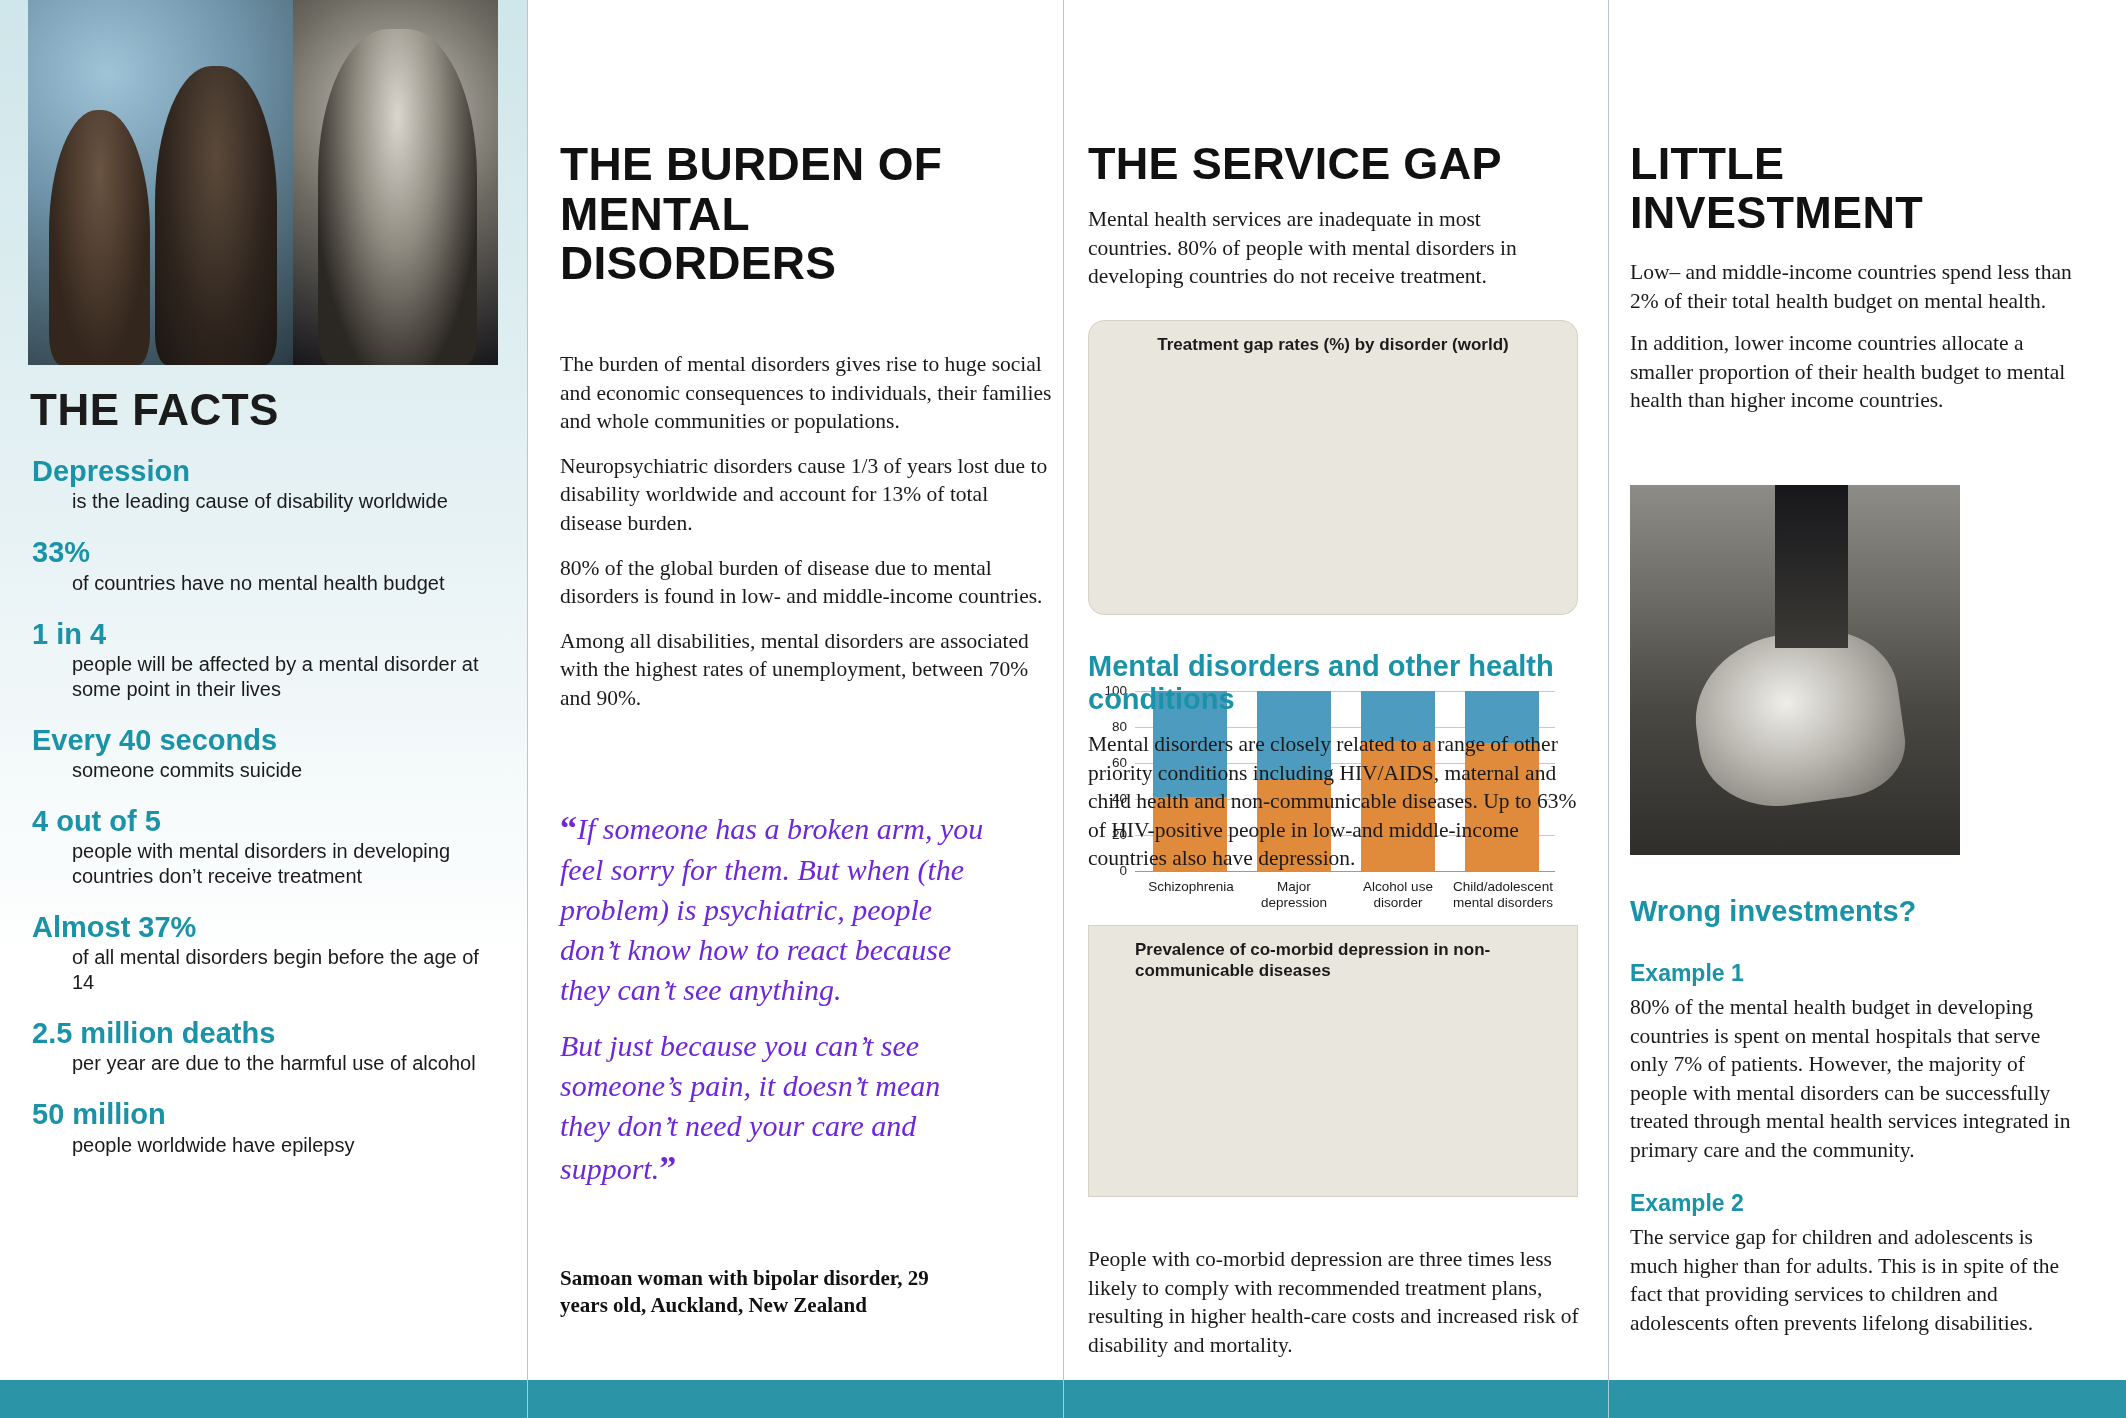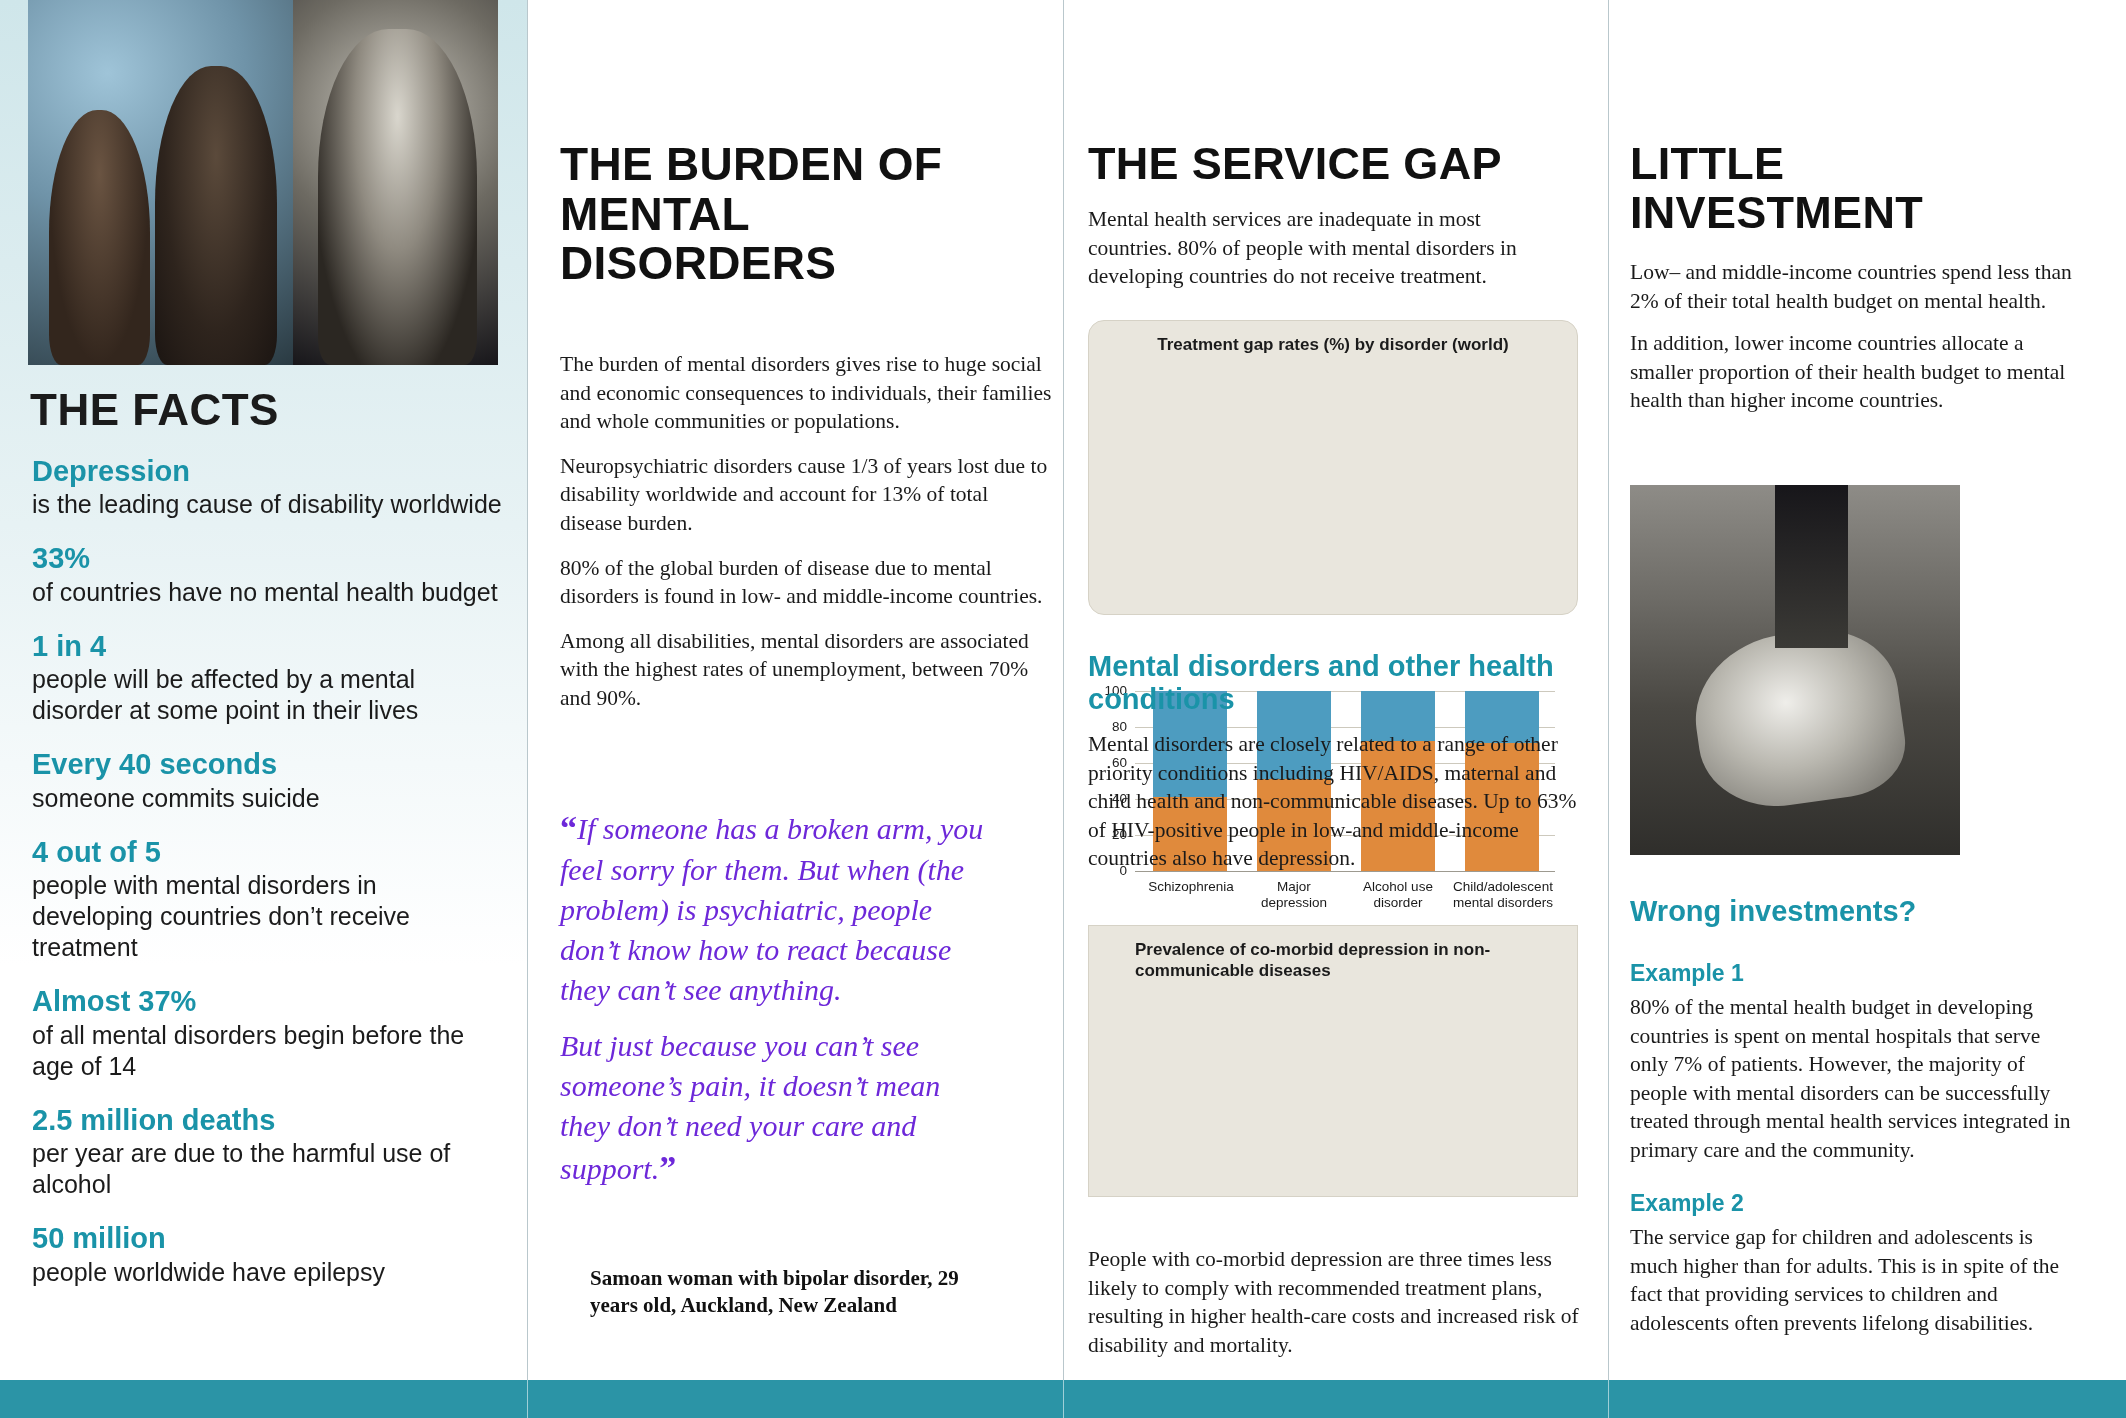--- a/index.html
+++ b/index.html
@@ -47,22 +47,23 @@
     font-family:"Liberation Sans",sans-serif;font-weight:bold;
     font-size:44px;color:#1b1b1b;letter-spacing:.5px;
   }
   .facts-list{position:absolute;left:32px;top:455px;width:470px;}
   .fact{margin-bottom:22px;}
   .fact-head{
     font-family:"Liberation Sans",sans-serif;font-weight:bold;
     font-size:29px;color:#1a93a8;line-height:1.12;margin-bottom:2px;
   }
   .fact-body{
-    font-family:"Liberation Sans",sans-serif;font-size:25px;color:#1b1b1b;
+    font-family:"Liberation Sans",sans-serif;font-size:20px;color:#1b1b1b;
     line-height:1.24;
+    margin-left:40px;
   }
 
   
   .vrule{position:absolute;top:0;width:1px;height:1380px;background:#b9c7cc;}
 
   
   .col2{position:absolute;left:560px;top:0;width:500px;height:1380px;}
   .h1{
     font-family:"Liberation Sans",sans-serif;font-weight:bold;
     font-size:46px;line-height:1.08;color:#111;letter-spacing:.3px;
@@ -76,21 +77,21 @@
 
   .quote{
     position:absolute;left:0;top:805px;width:430px;
     font-family:"Liberation Serif",serif;font-style:italic;font-size:30px;
     line-height:1.33;color:#6d28d9;
   }
   .quote p{margin:0 0 16px 0;}
   .qmark{font-style:normal;font-size:34px;font-weight:bold;}
   .attrib{
     position:absolute;left:0;top:1265px;width:420px;
-    font-family:"Liberation Serif",serif;font-weight:bold;font-size:21px;line-height:1.3;color:#111;margin-left:30px;
+    font-family:"Liberation Serif",serif;font-weight:bold;font-size:21px;line-height:1.3;color:#111;
   }
 
   
   .col3{position:absolute;left:1088px;top:0;width:520px;height:1380px;}
   .col3 .h1{position:absolute;left:0;top:140px;width:520px;font-size:45px;}
   .col3 .lead{position:absolute;left:0;top:205px;width:470px;}
 
   .chartbox{
     position:absolute;background:#e9e6dd;border:1px solid #d6d2c6;
   }

